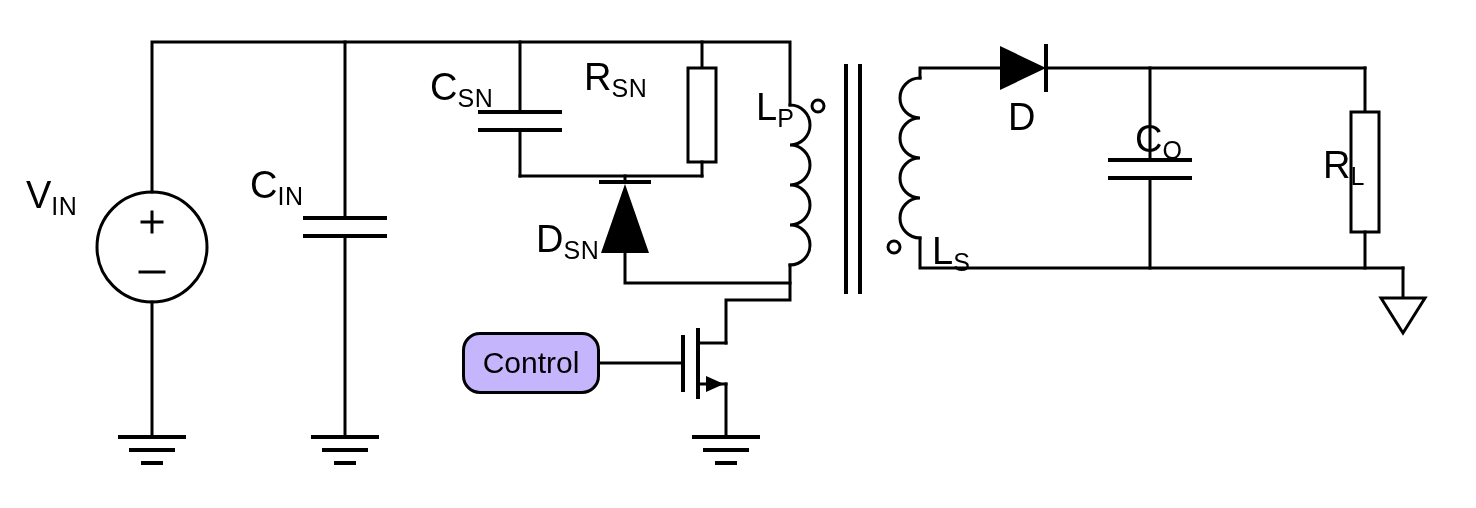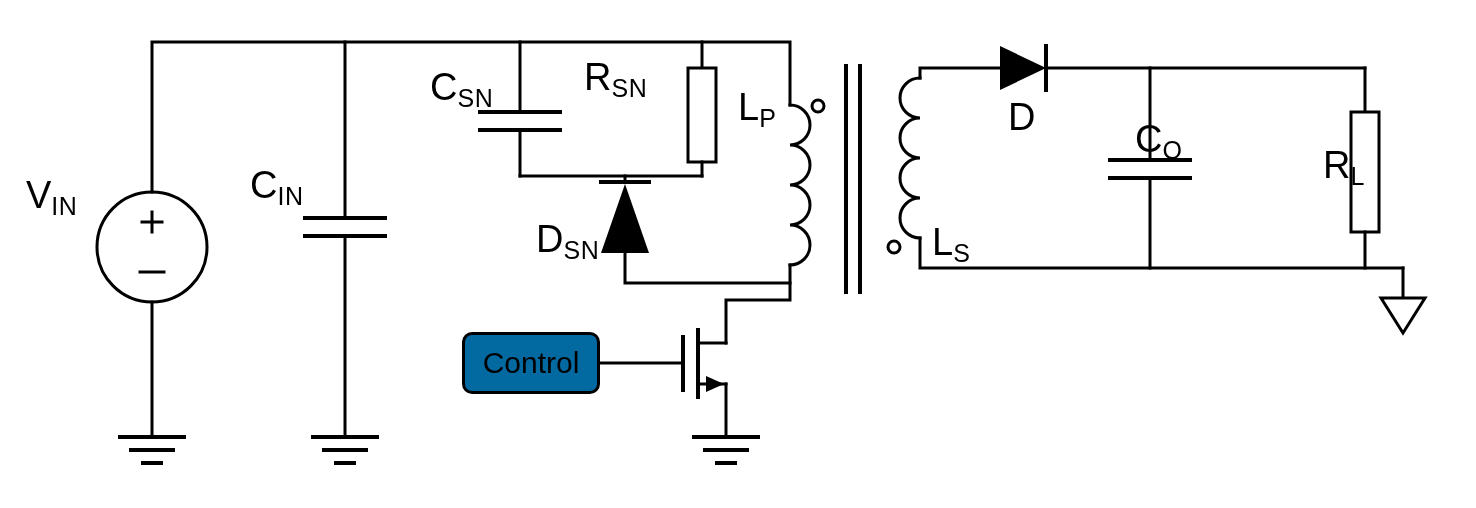--- a/index.html
+++ b/index.html
@@ -25,28 +25,28 @@
     top: 7px;
     letter-spacing: 0.5px;
   }
   .control-box {
     position: absolute;
     left: 462px;
     top: 332px;
     width: 138px;
     height: 62px;
     border: 3px solid #000;
-    border-radius: 10px;
+    border-radius: 18px;
     box-sizing: border-box;
     display: flex;
     align-items: center;
     justify-content: center;
     font-size: 30px;
     color: #000;
-    background: #0369a1;
+    background: #c4b5fd;
   }
 </style>
 </head>
 <body>
 
 <div class="canvas">
 
   <svg width="1476" height="508" viewBox="0 0 1476 508">
     <g stroke="#000000" stroke-width="3" fill="none" stroke-linecap="square">
 
@@ -131,25 +131,25 @@
   </div>
 
   <div class="lbl" style="left:584px; top:58px">
     <span>R</span><span class="sub">SN</span>
   </div>
 
   <div class="lbl" style="left:536px; top:220px">
     <span>D</span><span class="sub">SN</span>
   </div>
 
-  <div class="lbl" style="left:738px; top:88px">
+  <div class="lbl" style="left:756px; top:88px">
     <span>L</span><span class="sub">P</span>
   </div>
 
-  <div class="lbl" style="left:932px; top:223px">
+  <div class="lbl" style="left:932px; top:232px">
     <span>L</span><span class="sub">S</span>
   </div>
 
   <div class="lbl" style="left:1008px; top:98px">
     <span>D</span><span class="sub"></span>
   </div>
 
   <div class="lbl" style="left:1135px; top:120px">
     <span>C</span><span class="sub">O</span>
   </div>

